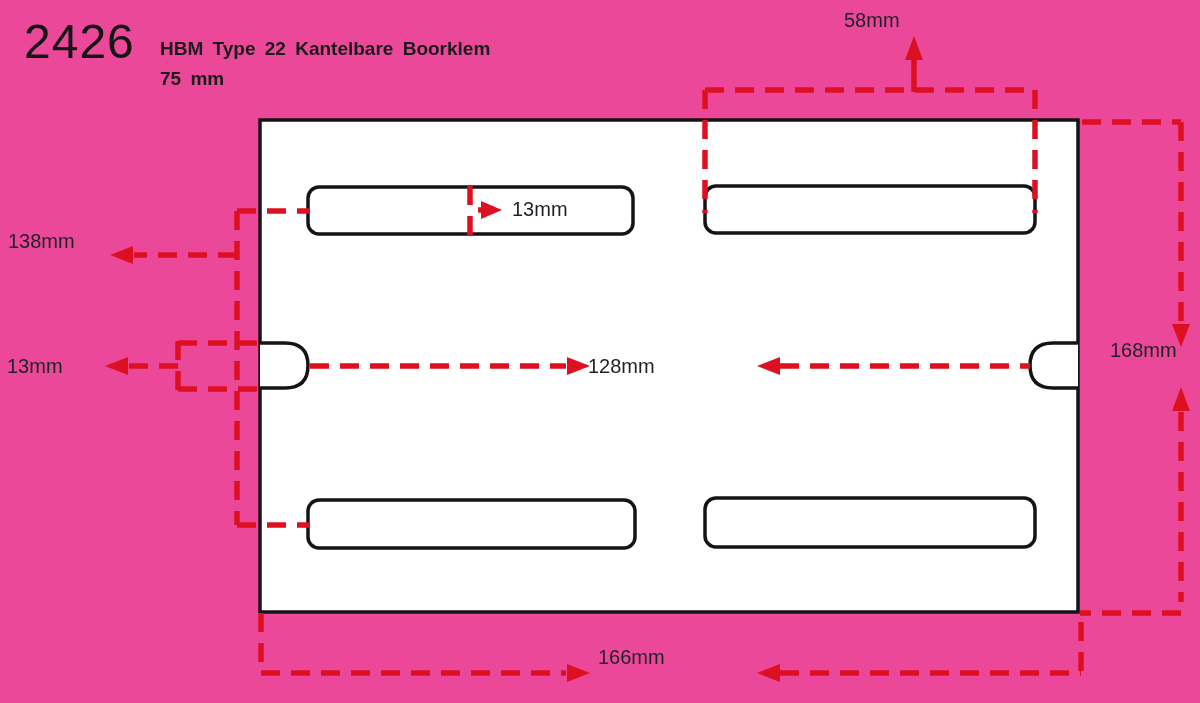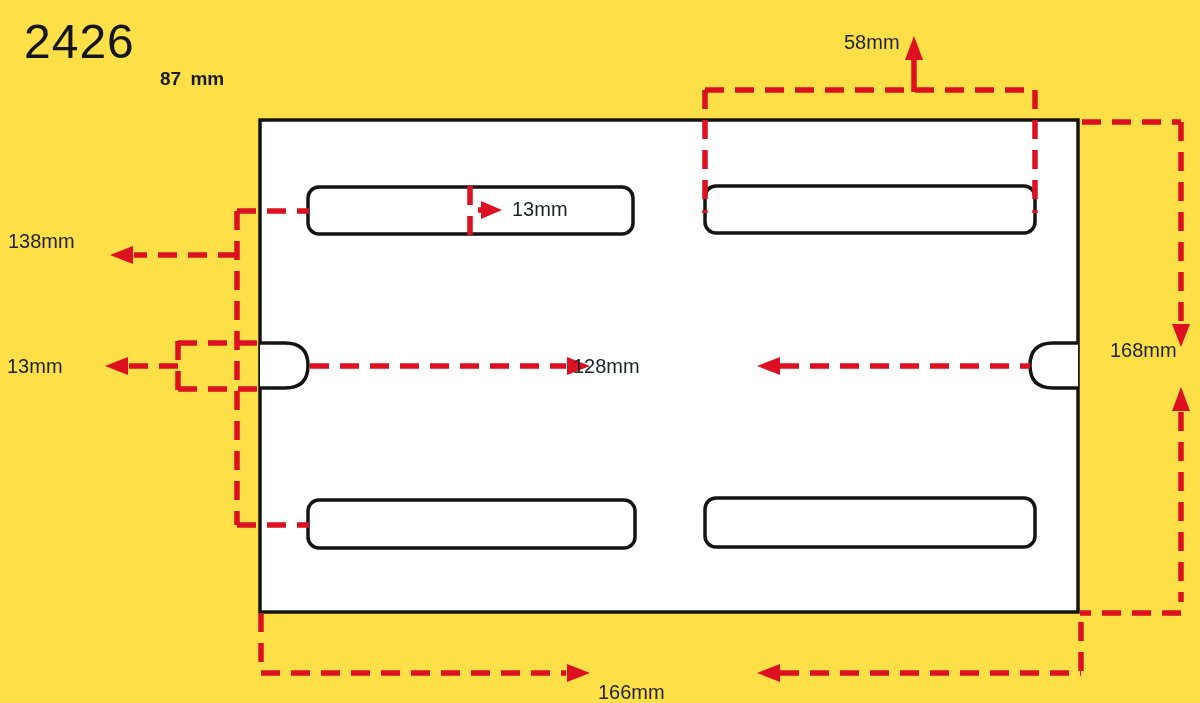--- a/index.html
+++ b/index.html
@@ -4,21 +4,21 @@
 <style>
   html, body {
     margin: 0;
     padding: 0;
     background: #ffffff;
   }
   #stage {
     position: relative;
     width: 1200px;
     height: 703px;
-    background: #fde047;
+    background: #ec4899;
     font-family: "Liberation Sans", "DejaVu Sans", sans-serif;
     overflow: hidden;
   }
   #diagram-svg {
     position: absolute;
     left: 0;
     top: 0;
     width: 1200px;
     height: 703px;
   }
@@ -69,35 +69,36 @@
     position: absolute;
     left: 160px;
     font-size: 19px;
     font-weight: 700;
     color: #1b1b1b;
     word-spacing: 4px;
     white-space: nowrap;
   }
   .title-1 { top: 38px; }
   .title-2 { top: 68px; }
-  .lbl-58   { left: 844px; top: 10px; margin-top: 22px;  }
+  .lbl-58   { left: 844px; top: 10px;  }
   .lbl-13s  { left: 512px; top: 199px; }
   .lbl-138  { left: 8px;   top: 231px; }
   .lbl-13e  { left: 7px;   top: 356px; }
-  .lbl-128  { left: 573px; top: 356px; }
+  .lbl-128  { left: 588px; top: 356px; }
   .lbl-168  { left: 1110px; top: 340px; }
-  .lbl-166  { left: 598px; top: 682px; }
+  .lbl-166  { left: 598px; top: 647px; }
 </style>
 </head>
 <body>
 
 <div id="stage">
 
   <span class="part-number">2426</span>
-  <span class="title-line title-2">87 mm</span>
+  <span class="title-line title-1">HBM Type 22 Kantelbare Boorklem</span>
+  <span class="title-line title-2">75 mm</span>
 
   <svg id="diagram-svg" viewBox="0 0 1200 703" xmlns="http://www.w3.org/2000/svg">
 
     <rect class="blk" x="260" y="120" width="818" height="492"></rect>
 
     <rect class="blk" x="308" y="187" width="325" height="47" rx="11"></rect>
     <rect class="blk" x="705" y="186" width="330" height="47" rx="11"></rect>
     <rect class="blk" x="308" y="500" width="327" height="48" rx="11"></rect>
     <rect class="blk" x="705" y="498" width="330" height="49" rx="11"></rect>
 

